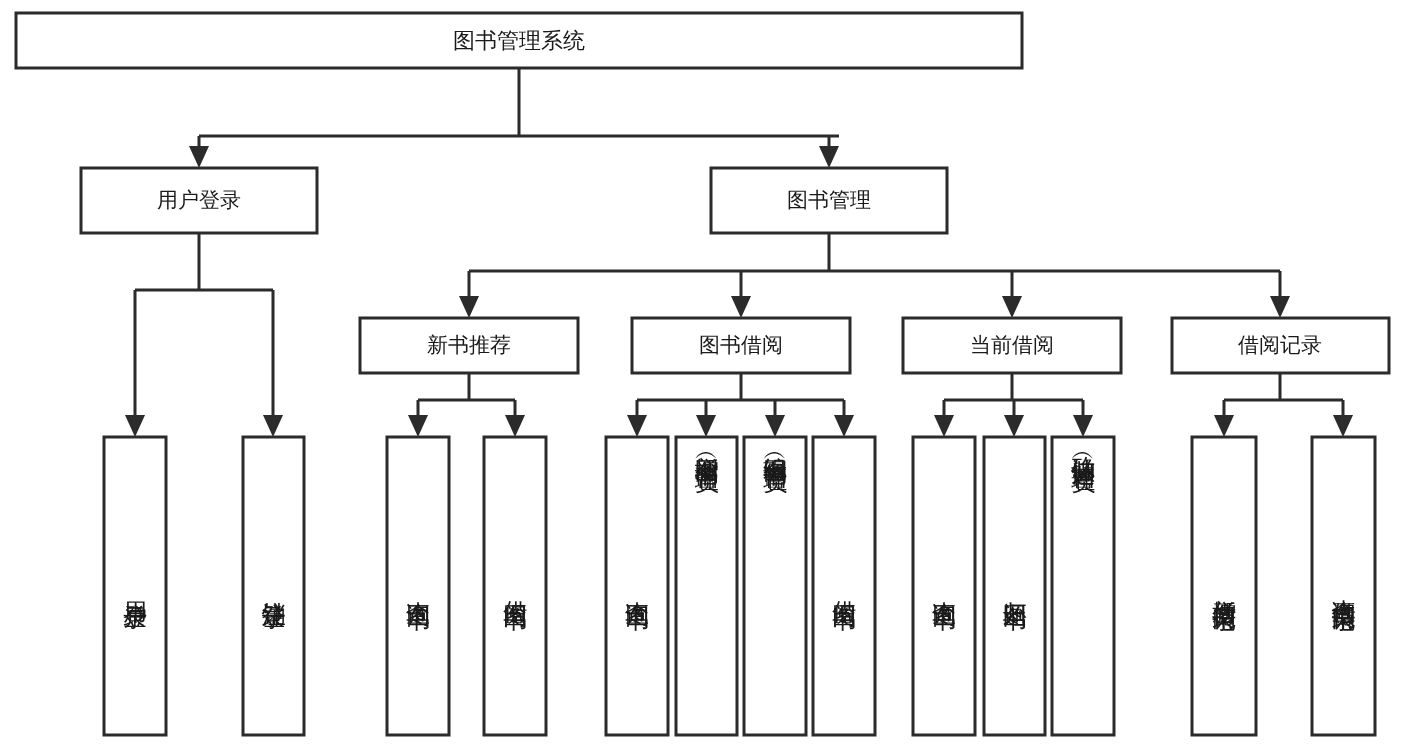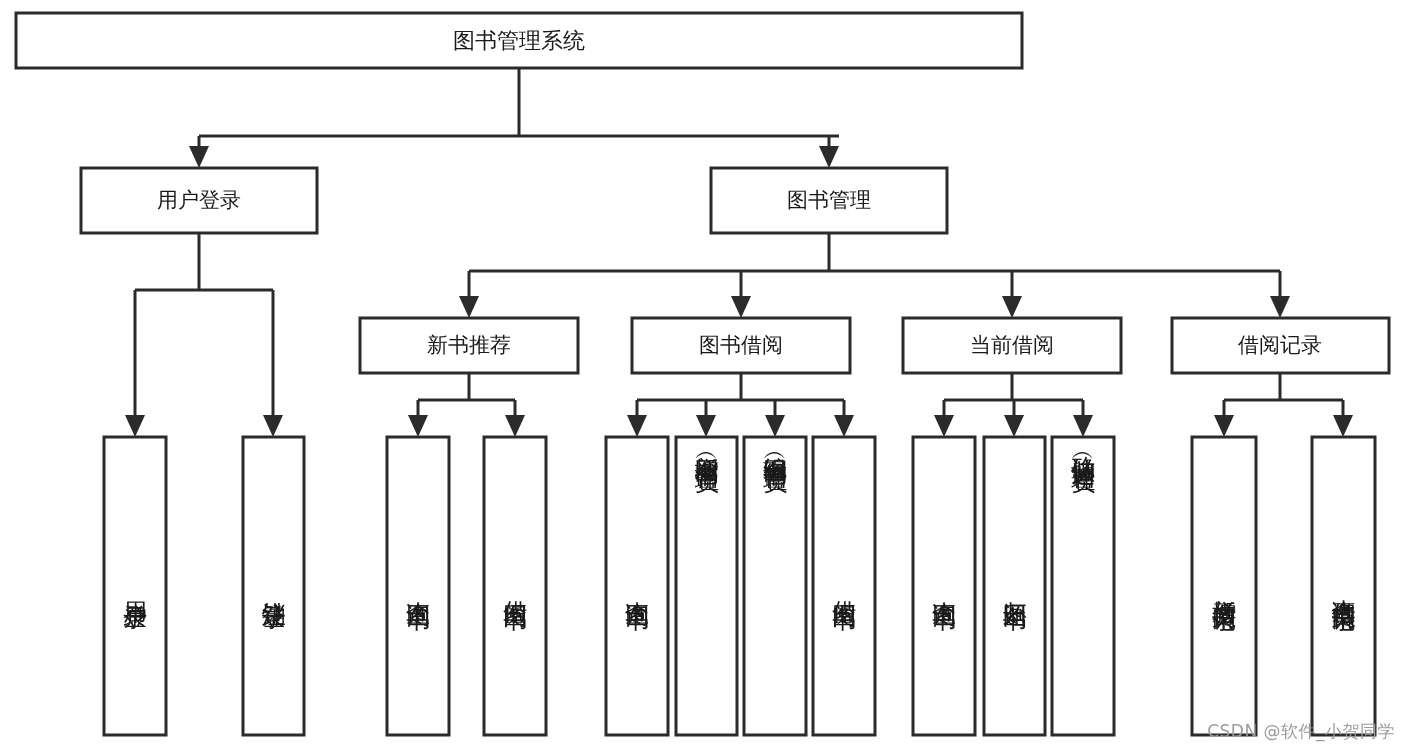--- a/index.html
+++ b/index.html
@@ -207,14 +207,13 @@
     <span class="leaf-label">确认归还（管理员）</span>
   </div>
 
   <div class="leaf-label-wrap" style="left:1192px; top:437px; width:64px; height:298px;">
     <span class="leaf-label">新增借阅记录</span>
   </div>
   <div class="leaf-label-wrap" style="left:1312px; top:437px; width:63px; height:298px;">
     <span class="leaf-label">查询借阅记录</span>
   </div>
 
-  <div id="watermark">CSDN @软件_小贺同学</div>
 </div>
 
 </body></html>

